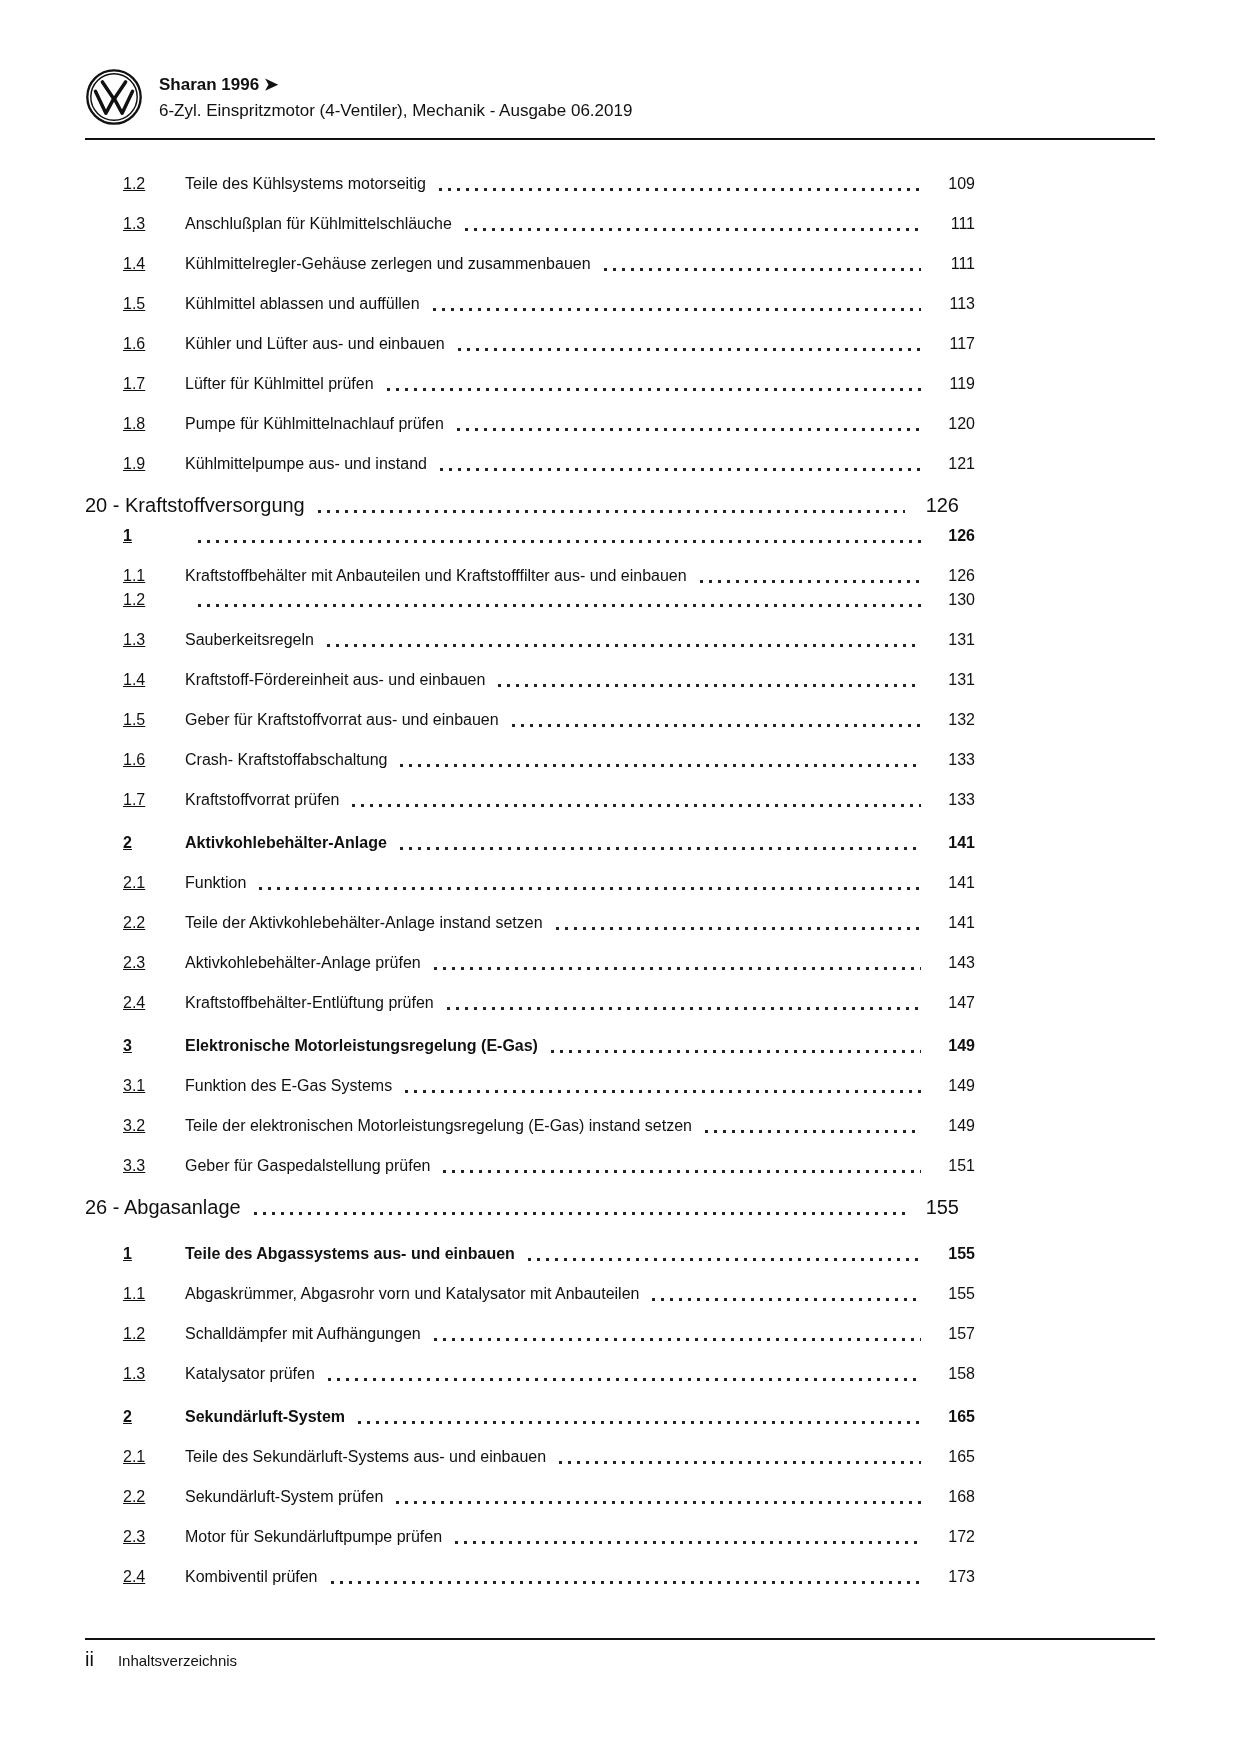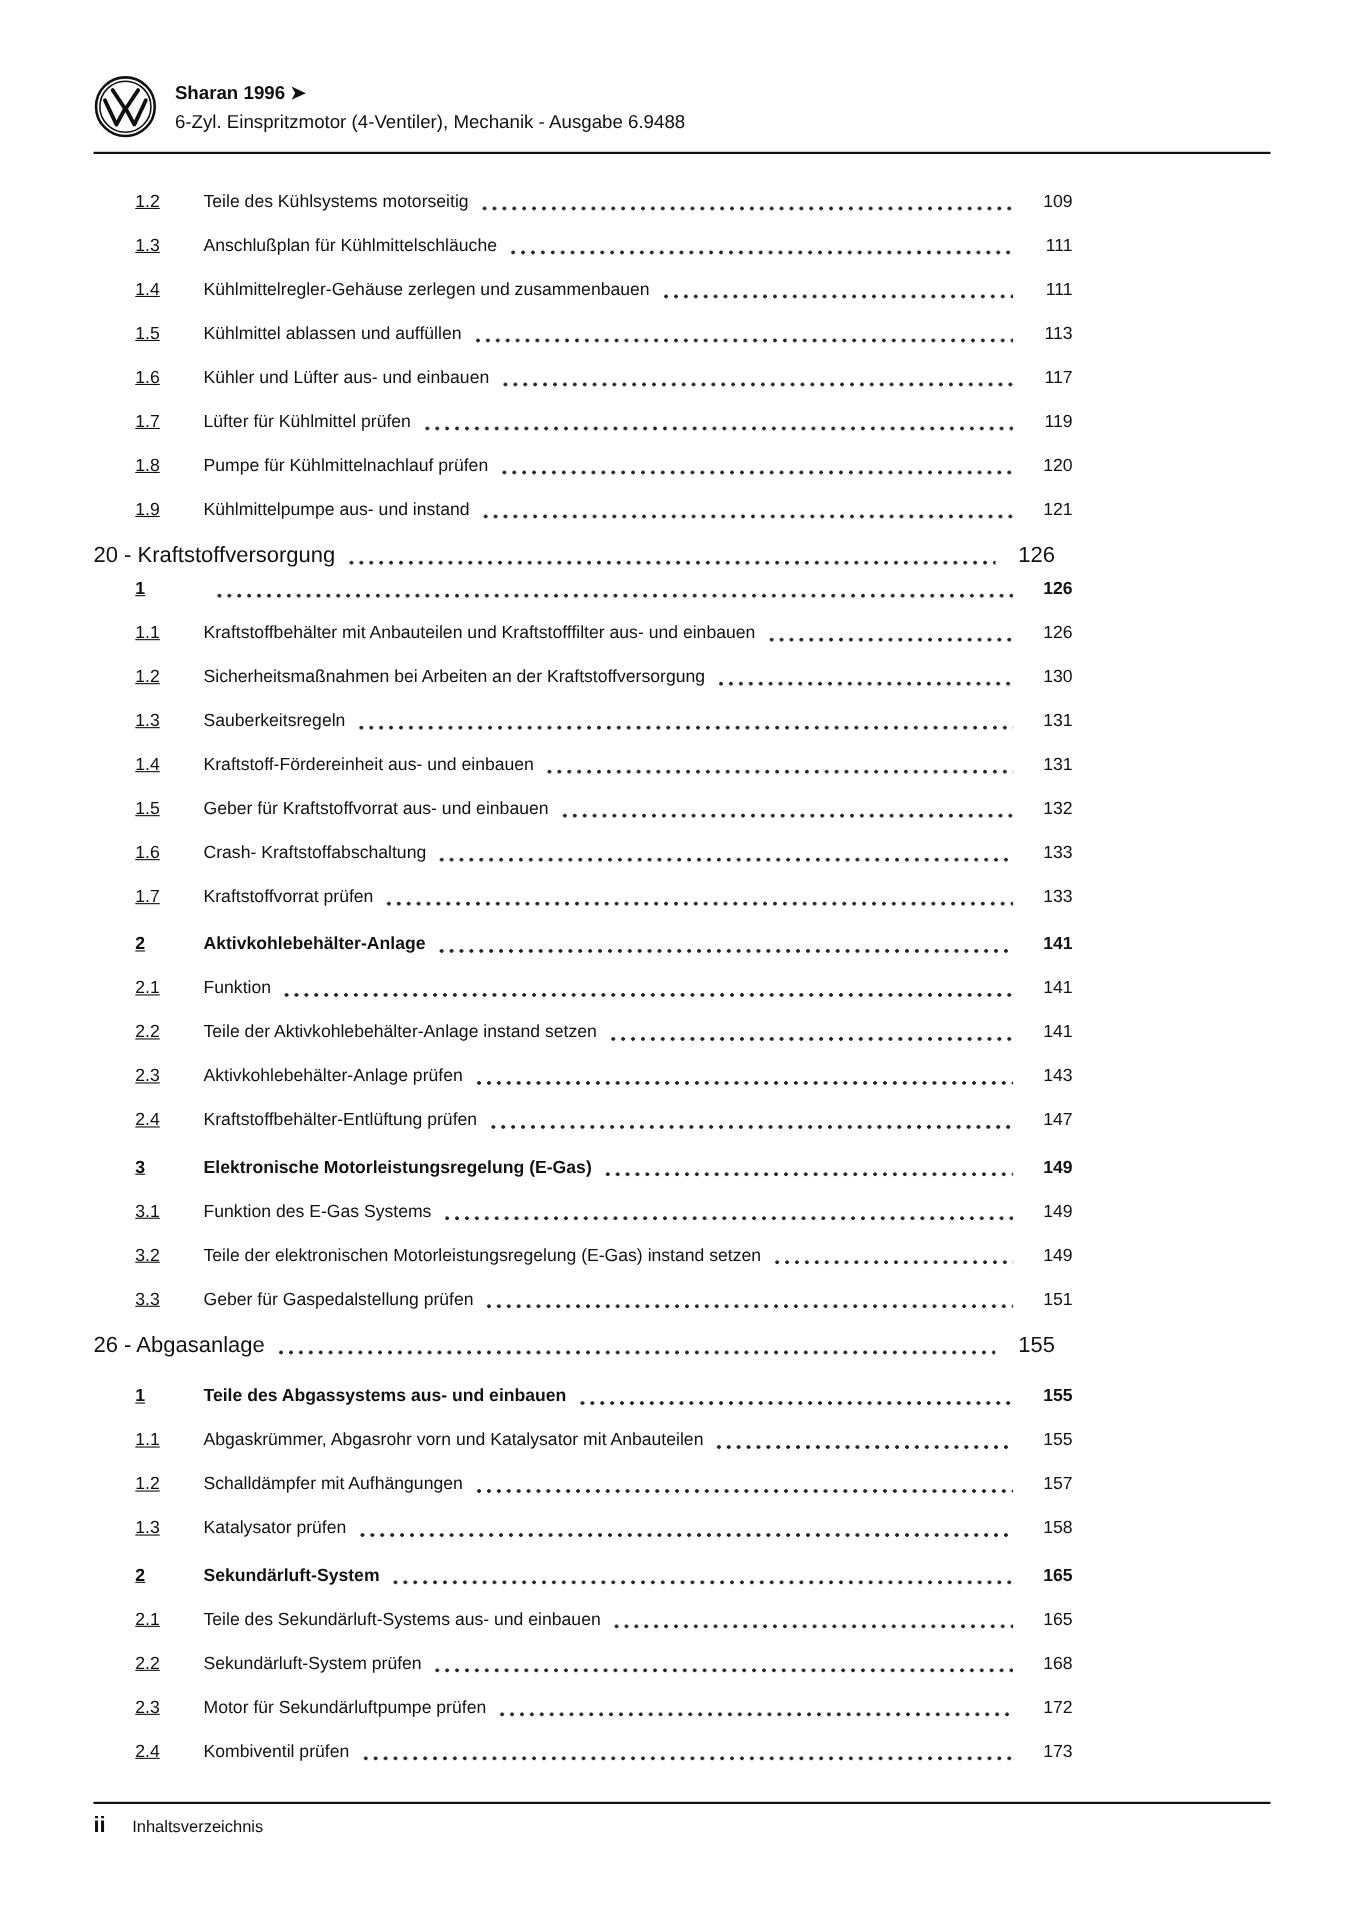--- a/index.html
+++ b/index.html
@@ -127,21 +127,20 @@
   .footer {
     position: absolute;
     top: 1648px;
     left: 85px;
     display: flex;
     align-items: baseline;
     gap: 24px;
   }
   .footer-page {
     font-size: 20px;
-    font-weight: bold;
   }
   .footer-label {
     font-size: 15px;
   }
 </style>
 </head>
 <body>
 
 <div class="page">
 
@@ -149,21 +148,21 @@
     <div class="logo">
       <svg viewBox="0 0 100 100" xmlns="http://www.w3.org/2000/svg">
         <circle cx="50" cy="50" r="46" fill="none" stroke="#111" stroke-width="4"></circle>
         <circle cx="50" cy="50" r="40" fill="none" stroke="#111" stroke-width="2.5"></circle>
         <path d="M30 24 L50 54 L70 24" fill="none" stroke="#111" stroke-width="6" stroke-linecap="round" stroke-linejoin="round"></path>
         <path d="M18 40 L36 78 L50 52 L64 78 L82 40" fill="none" stroke="#111" stroke-width="6" stroke-linecap="round" stroke-linejoin="round"></path>
       </svg>
     </div>
     <div class="header-text">
       <div class="header-model">Sharan 1996 ➤</div>
-      <div class="header-subtitle">6-Zyl. Einspritzmotor (4-Ventiler), Mechanik - Ausgabe 6.9488</div>
+      <div class="header-subtitle">6-Zyl. Einspritzmotor (4-Ventiler), Mechanik - Ausgabe 06.2019</div>
     </div>
   </header>
 
   <div class="header-rule"></div>
 
   <main class="toc">
       <section class="toc-section">
         <div class="toc-row">
           <span class="toc-num">1.2</span>
           <span class="toc-title">Teile des Kühlsystems motorseitig</span>
@@ -225,21 +224,20 @@
           <span class="toc-page">126</span>
         </div>
         <div class="toc-row">
           <span class="toc-num">1.1</span>
           <span class="toc-title">Kraftstoffbehälter mit Anbauteilen und Kraftstofffilter aus- und einbauen</span>
           <span class="leader"></span>
           <span class="toc-page">126</span>
         </div>
         <div class="toc-row">
           <span class="toc-num">1.2</span>
-          <span class="toc-title">Sicherheitsmaßnahmen bei Arbeiten an der Kraftstoffversorgung</span>
           <span class="leader"></span>
           <span class="toc-page">130</span>
         </div>
         <div class="toc-row">
           <span class="toc-num">1.3</span>
           <span class="toc-title">Sauberkeitsregeln</span>
           <span class="leader"></span>
           <span class="toc-page">131</span>
         </div>
         <div class="toc-row">

